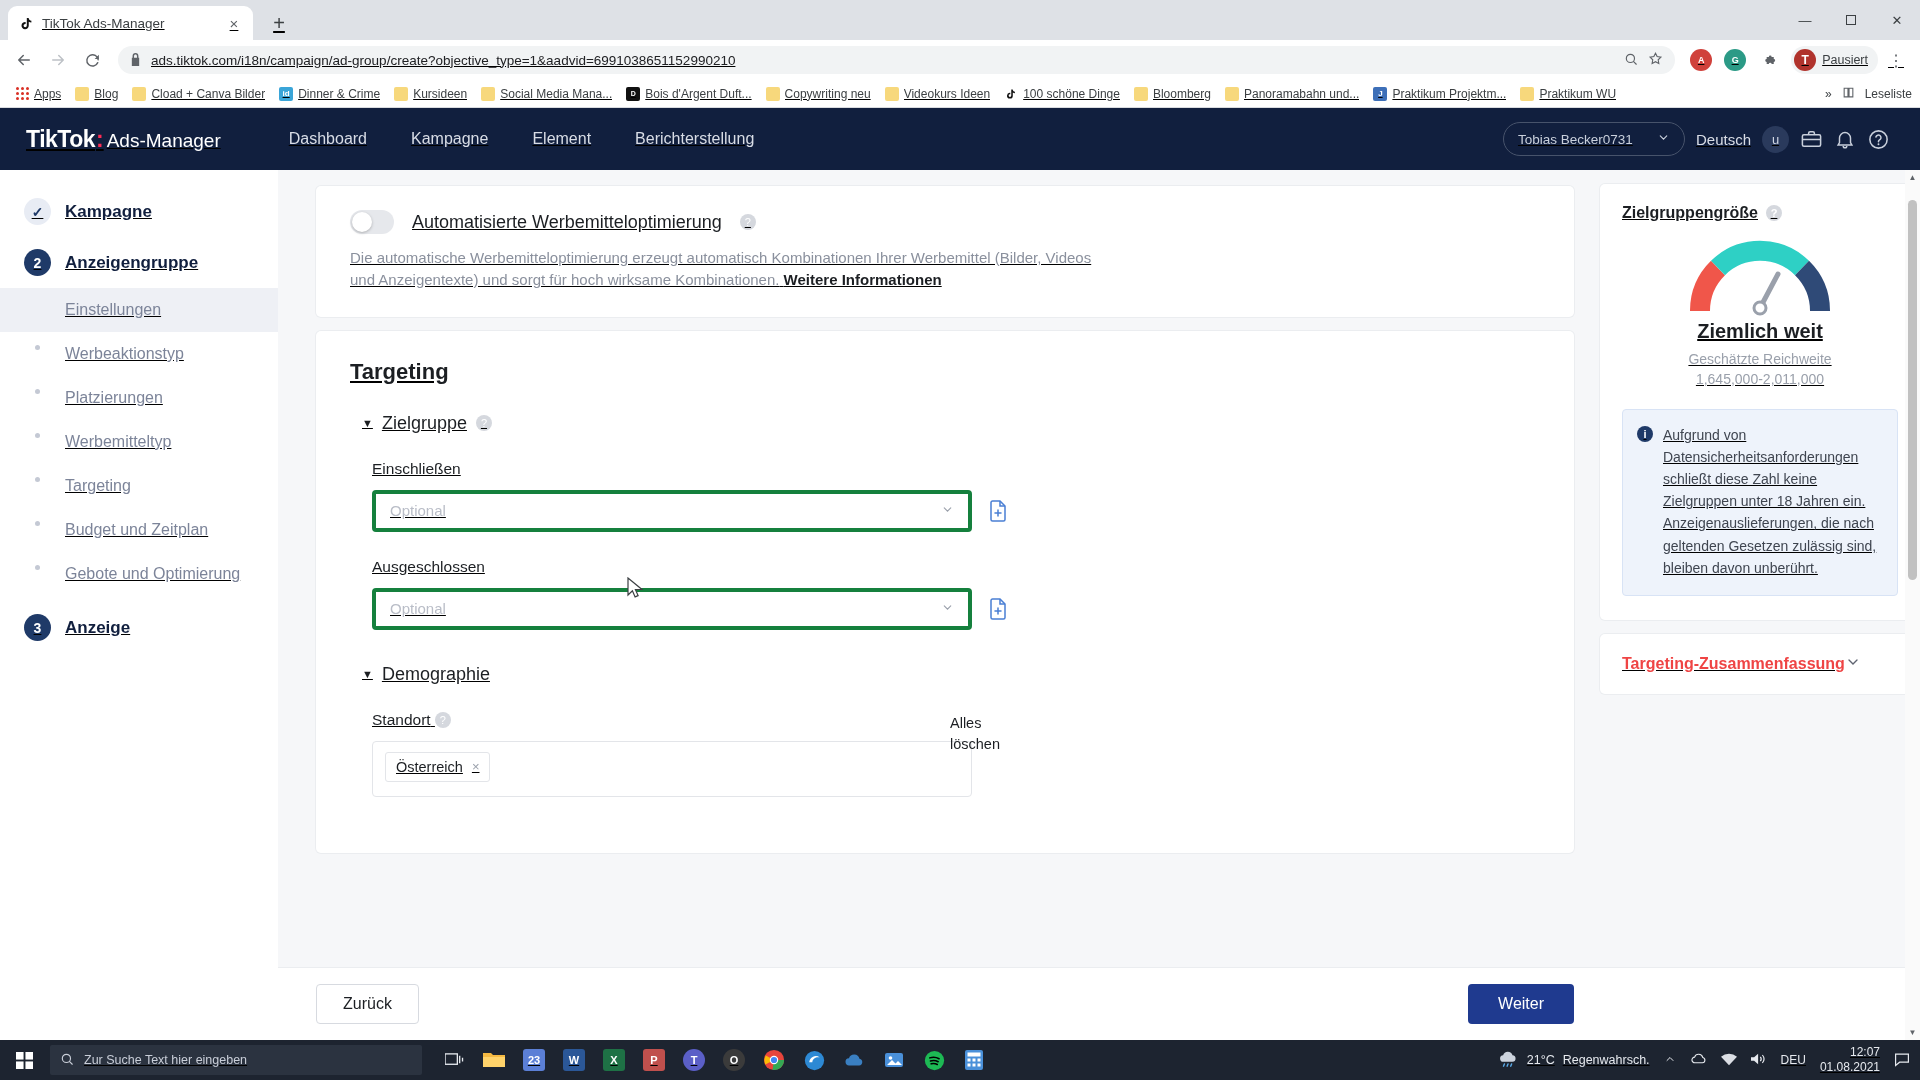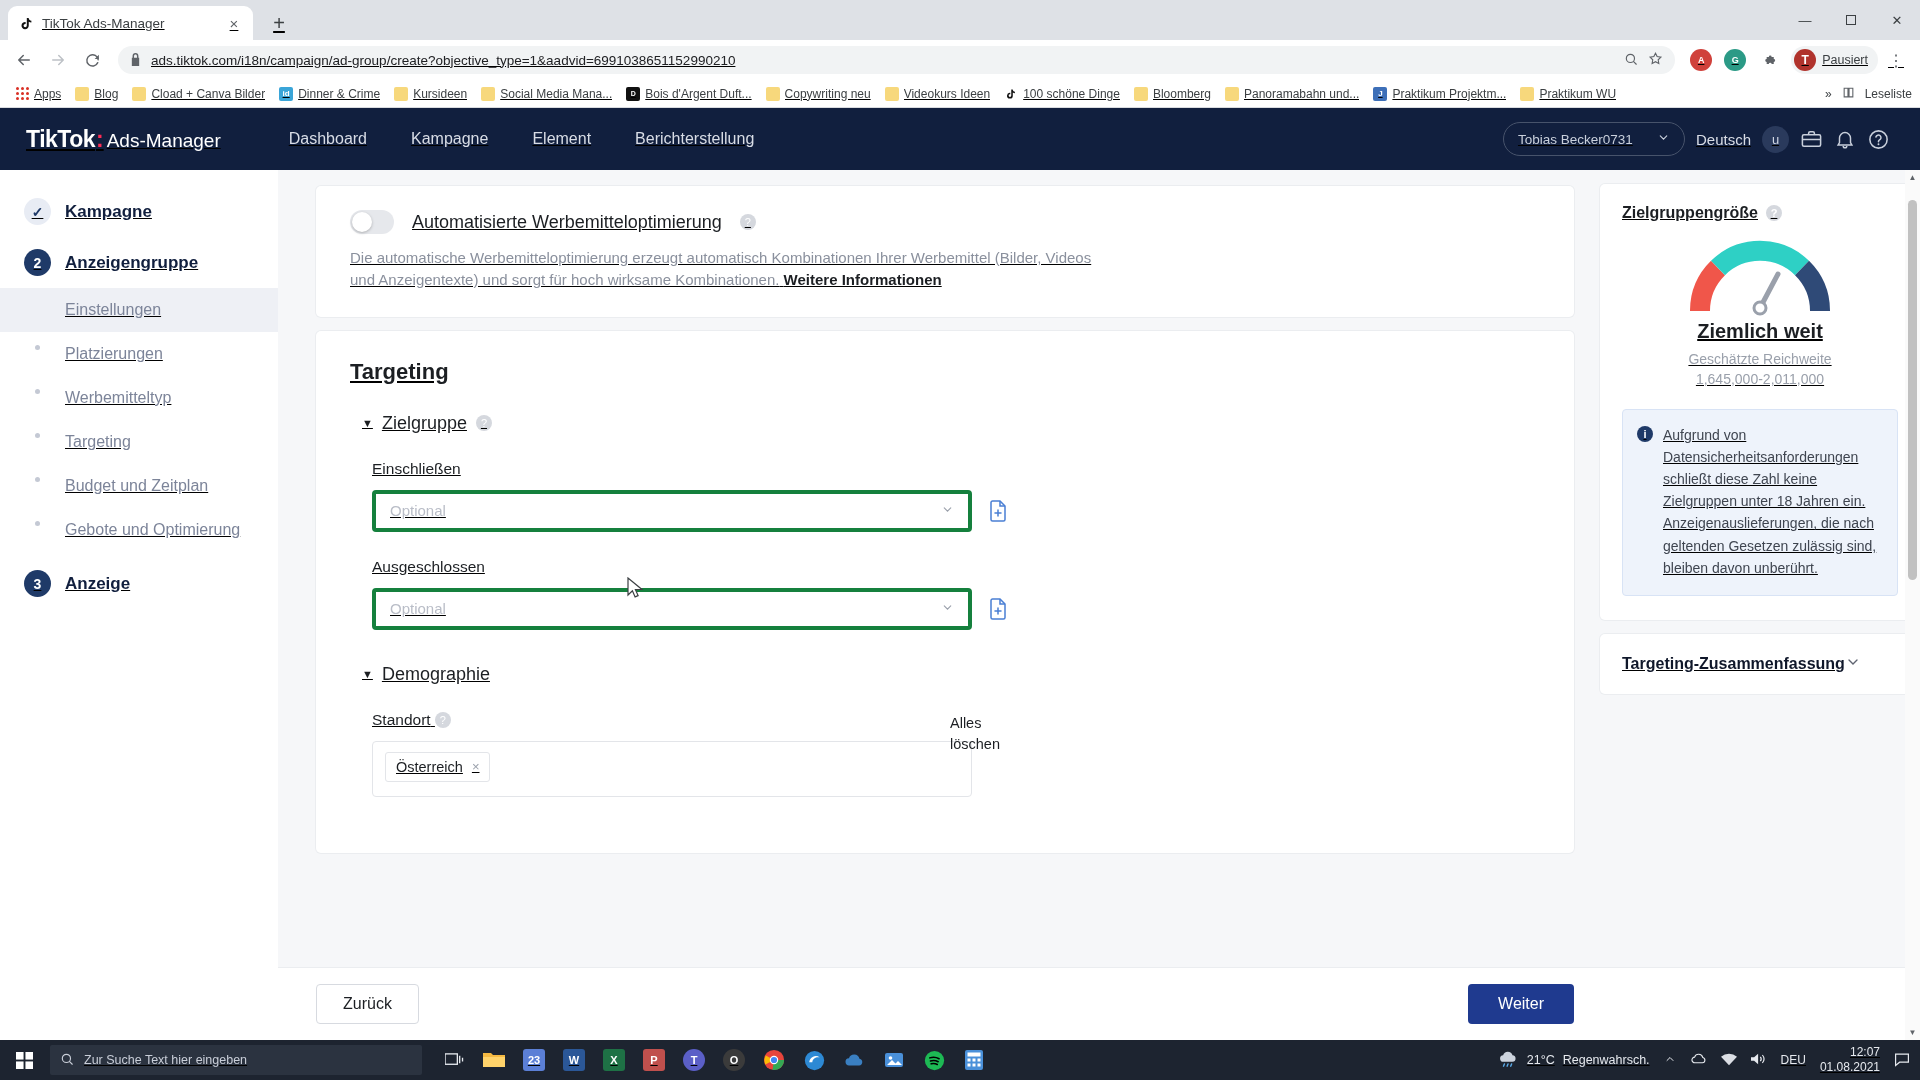--- a/index.html
+++ b/index.html
@@ -189,21 +189,21 @@
   .infobox {
     margin-top: 22px; background:#eef3fb; border:1px solid #d8e3f5; border-radius: 4px;
     padding: 14px 14px 16px 14px; display:flex; gap: 10px;
   }
   .info-ico { width:16px;height:16px;border-radius:50%;background:#1f3a68;color:#fff;
     display:flex;align-items:center;justify-content:center;font-size:11px;font-weight:bold; flex:0 0 16px; margin-top:2px; }
   .info-text { font-size: 14px; line-height: 1.58; color:#3f4550; }
   .rcard2 {
     margin-top: 14px; background:#fff; border-radius:5px; box-shadow: 0 0 0 1px #ebedf0;
     padding: 20px 22px; display:flex; align-items:center; justify-content:flex-start;
-    font-size: 16px; color:#0f172a; font-weight:bold;
+    font-size: 16px; color:#ef4444; font-weight:bold;
   }
 
   
   .footerbar {
     position:absolute; left: 278px; right: 0; bottom: 0; height: 72px; background:#fff;
     box-shadow: 0 -1px 0 #ebedf0; display:flex; align-items:center;
     padding: 0 346px 0 38px; z-index: 4;
   }
   .btn-back {
     height: 40px; padding: 0 26px; border: 1px solid #d7dae0; border-radius: 4px; background:#fff;
@@ -459,20 +459,26 @@
           <span>Kampagne</span>
         </div>
         <div class="side-main">
           <span class="badge-num">2</span>
           <span>Anzeigengruppe</span>
         </div>
 
         <div class="side-sub active">
           <span class="bullet"></span>
           <span>Einstellungen</span>
+        </div>
+        <div class="side-sub">
+          <span class="bullet">
+              <i></i>
+            </span>
+          <span>Werbeaktionstyp</span>
         </div>
         <div class="side-sub">
           <span class="bullet">
               <i></i>
             </span>
           <span>Platzierungen</span>
         </div>
         <div class="side-sub">
           <span class="bullet">
               <i></i>

